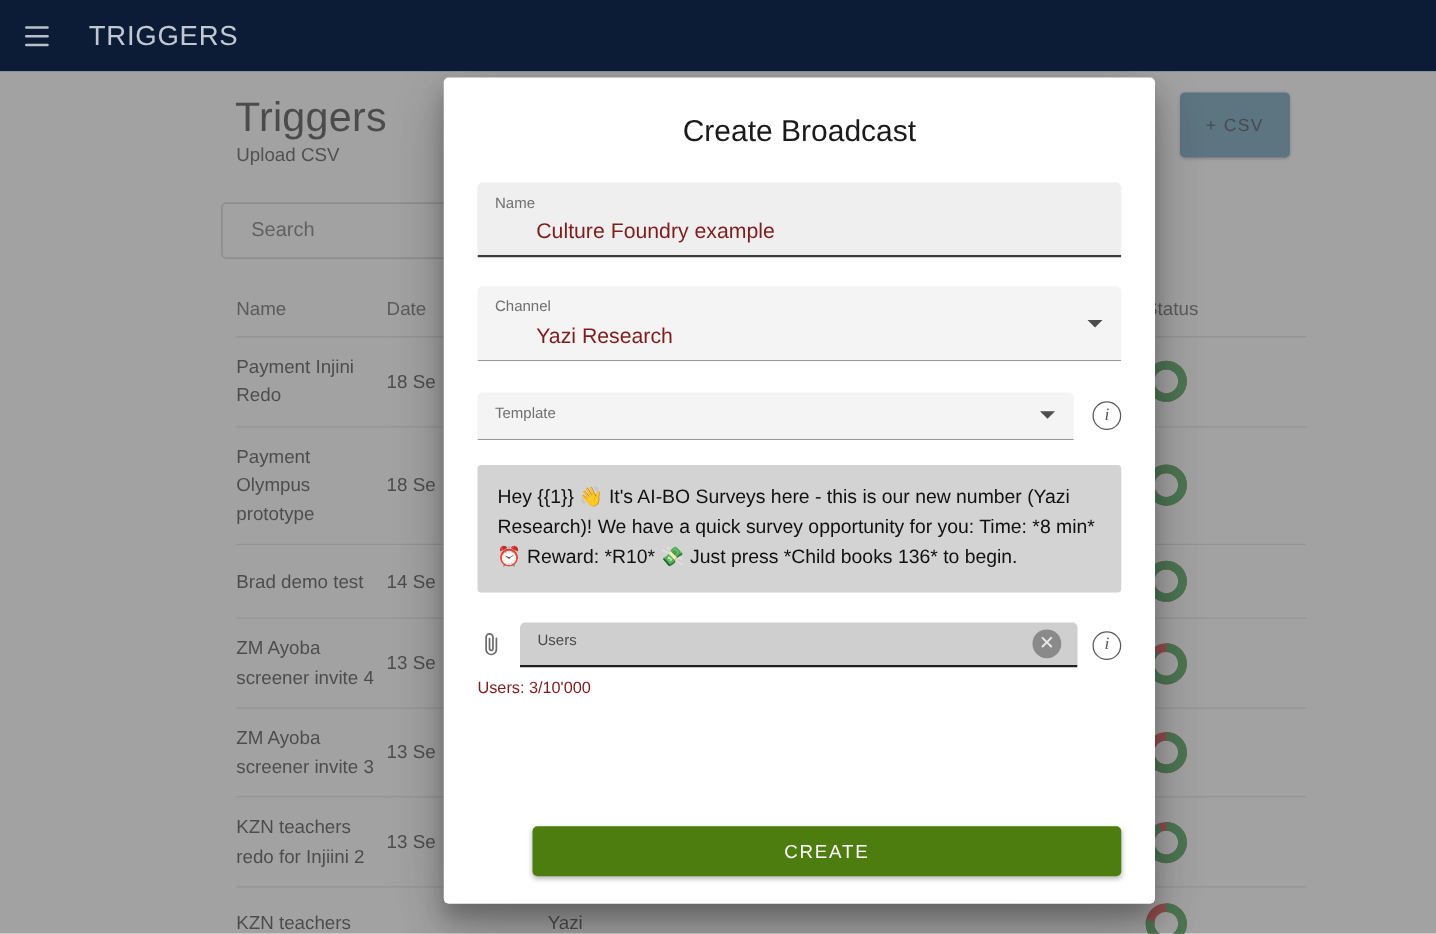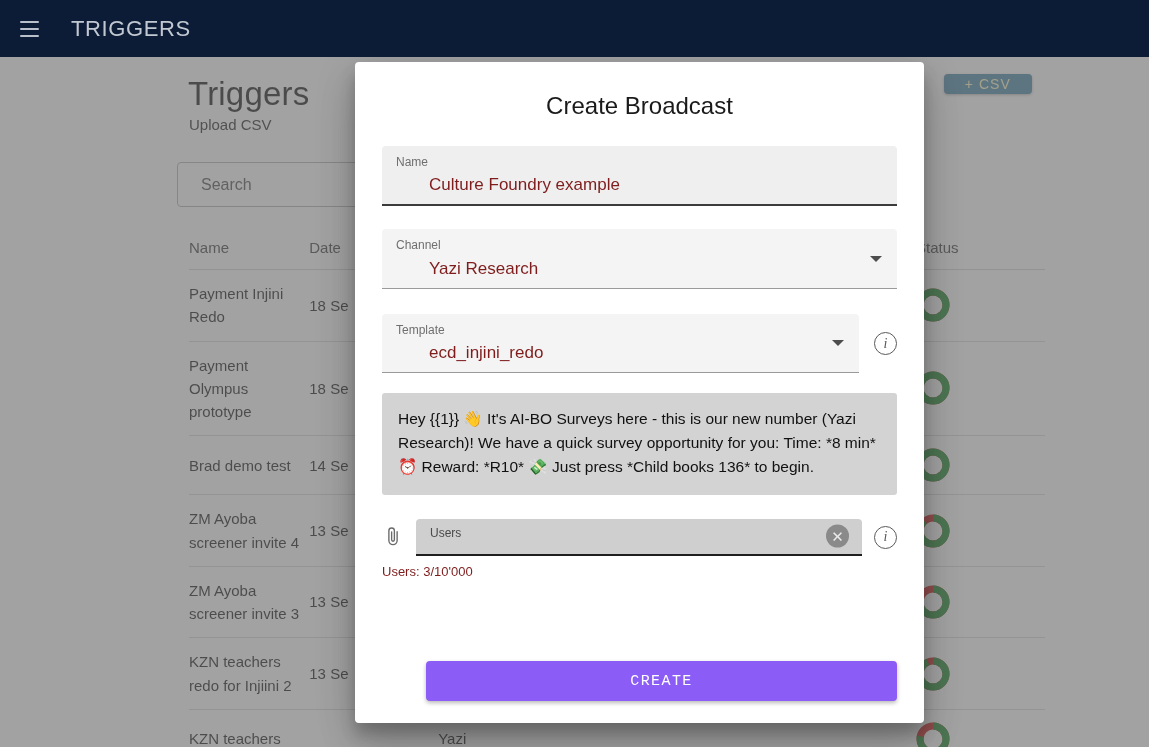--- a/index.html
+++ b/index.html
@@ -46,23 +46,23 @@
   .page-title {
     position: absolute; left: 188px; top: 18px;
     font-size: 33px; color: #1b1b1b; font-weight: 400; letter-spacing: .2px;
   }
   .page-subtitle {
     position: absolute; left: 189px; top: 59px;
     font-size: 15px; color: #2a2a2a;
   }
   .csv-btn {
     position: absolute; right: 117px; top: 17px;
-    background: #4a87a8; color: #fef9c3;
+    background: #4a87a8; color: #0f172a;
     border: none; border-radius: 4px;
-    padding: 2px 21px; font-size: 14px; letter-spacing: 1.1px;
+    padding: 18px 21px; font-size: 14px; letter-spacing: 1.1px;
     font-weight: 500; cursor: pointer;
     box-shadow: 0 1px 3px rgba(0,0,0,.3);
   }
   .search-box {
     position: absolute; left: 177px; top: 105px;
     width: 470px; height: 45px;
     border: 1px solid #b6b6b6; border-radius: 4px;
     display: flex; align-items: center; padding-left: 23px;
     font-size: 16px; color: #555; background: transparent;
   }
@@ -174,26 +174,26 @@
     display: flex; align-items: center; justify-content: center;
     font-size: 15px; cursor: pointer; line-height: 1;
   }
   .users-hint {
     font-size: 13px; color: #7f1d1d;
     margin-top: 8px;
   }
 
   .create-btn {
     position: absolute; left: 27px; right: 27px; bottom: 22px;
-    height: 40px; background: #8b5cf6; color: #fff;
+    height: 40px; background: #4d7c0f; color: #fff;
     border: none; border-radius: 4px;
     font-size: 15px; letter-spacing: 1.4px; font-weight: 500;
     cursor: pointer;
     box-shadow: 0 2px 4px rgba(0,0,0,.28);
-    font-family: Liberation Mono, monospace;
+    font-family: Liberation Sans, sans-serif;
     margin-left: 44px;
   }
 </style>
 </head>
 <body>
 
 <div id="root">
 
   <div class="appbar">
     <div class="hamburger">
@@ -335,21 +335,20 @@
       <div class="field-label">Channel</div>
       <div class="field-value">Yazi Research</div>
       <span class="field-arrow"></span>
     </div>
 
     <div style="height:13px"></div>
 
     <div class="row-with-info">
       <div class="field">
         <div class="field-label">Template</div>
-        <div class="field-value">ecd_injini_redo</div>
         <span class="field-arrow"></span>
       </div>
       <div class="info-icon">i</div>
     </div>
 
     <div class="msg-preview">Hey {{1}} 👋 It's AI-BO Surveys here - this is our new number (Yazi Research)! We have a quick survey opportunity for you: Time: *8 min* ⏰ Reward: *R10* 💸 Just press *Child books 136* to begin.</div>
 
     <div class="users-row">
       <svg class="clip-icon" viewBox="0 0 24 24">
         <path d="M16.5 6.2v9.6a4.5 4.5 0 0 1-9 0V5.2a3 3 0 0 1 6 0v9.9a1.5 1.5 0 0 1-3 0V6.4" fill="none" stroke="#6a6a6a" stroke-width="1.5" stroke-linecap="round"></path>

